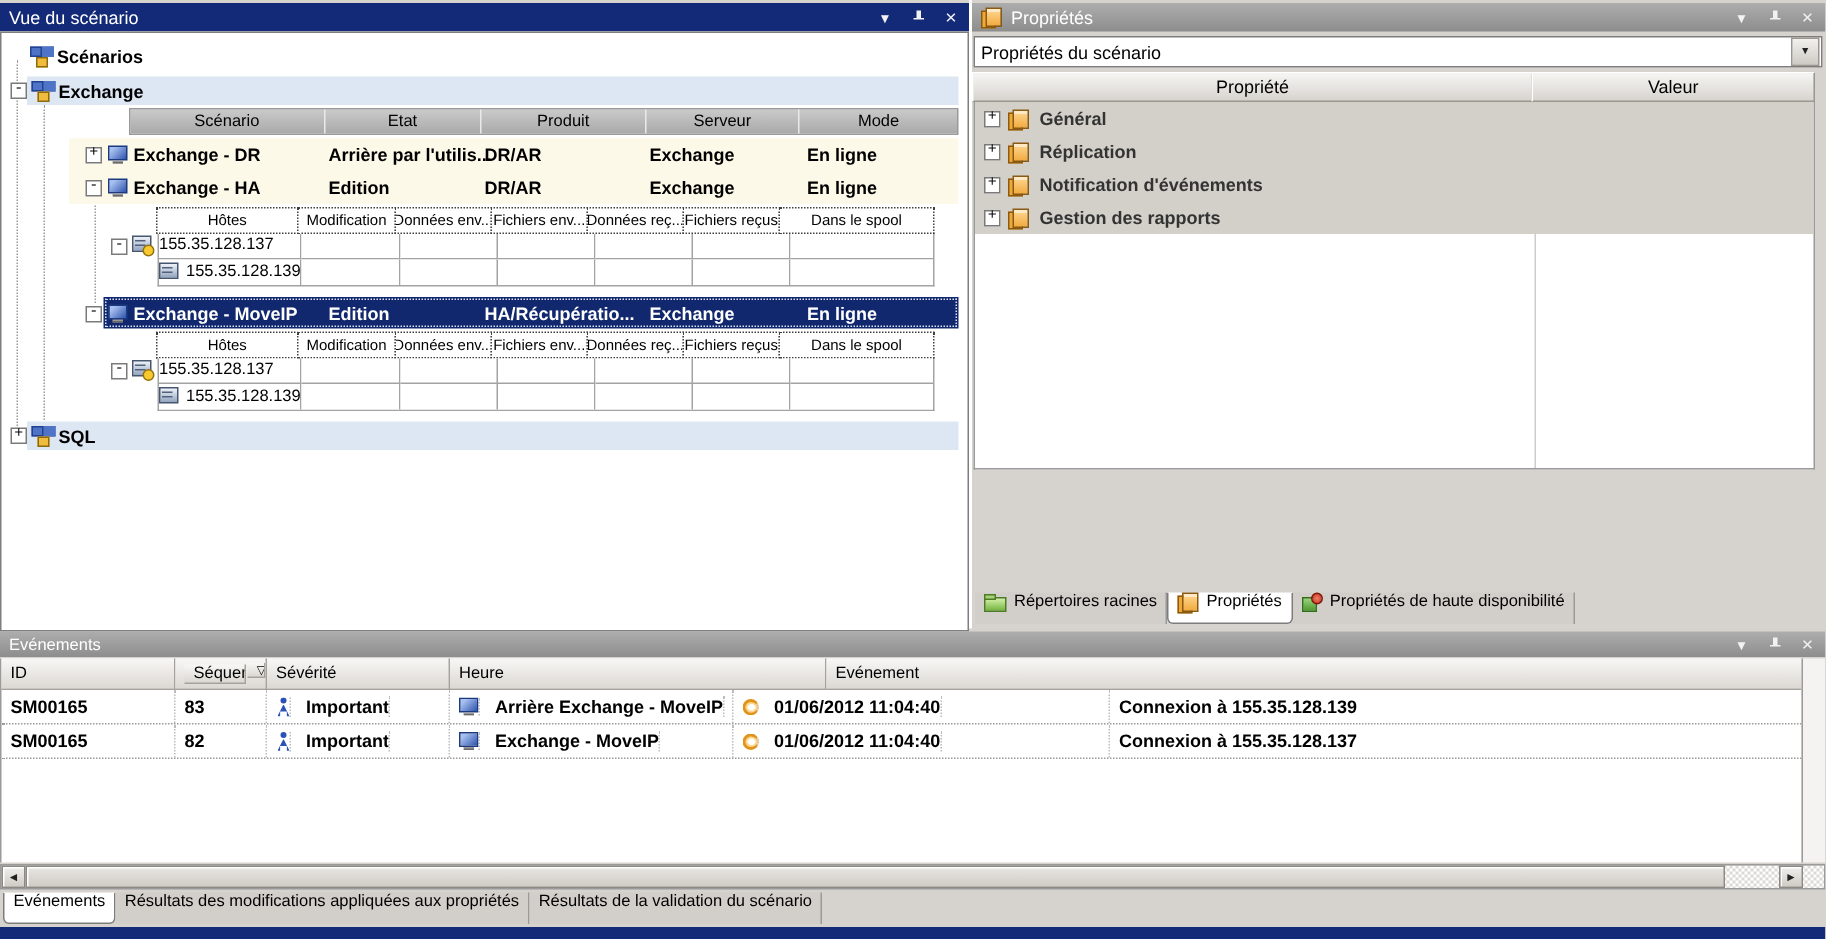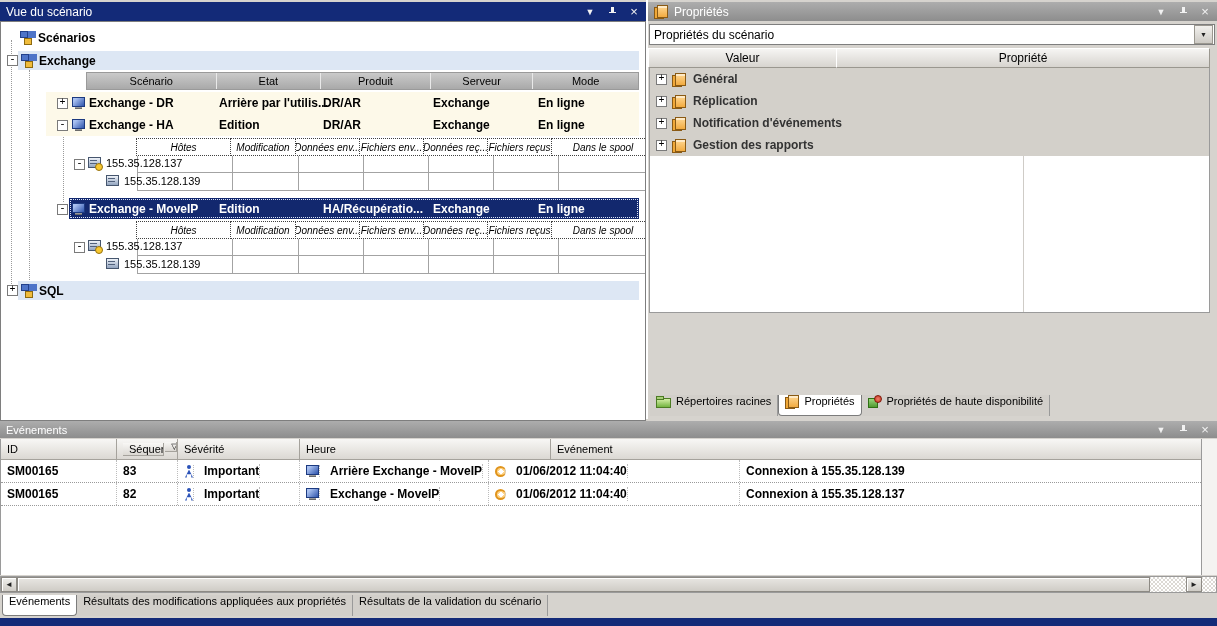--- a/index.html
+++ b/index.html
@@ -46,21 +46,21 @@
   .scen-body{position:absolute;left:0;top:19px;width:646px;height:400px;background:#fff;border:1px solid #7e7e7e;box-sizing:border-box;overflow:hidden;}
   .trow{position:absolute;height:19px;display:flex;align-items:center;font-weight:bold;font-size:12px;}
   .grp-bg{position:absolute;left:17px;width:621px;height:19px;background:#dde7f4;}
   .shead{position:absolute;left:85px;top:50px;width:553px;height:18px;display:flex;border:1px solid #9a9a9a;box-sizing:border-box;background:linear-gradient(#cacaca,#a9a9a9);}
   .shead span{display:flex;align-items:center;justify-content:center;font-size:11px;border-right:1px solid #e9e9e9;box-sizing:border-box;height:100%;}
   .srow{position:absolute;left:45px;width:593px;height:22px;font-weight:bold;font-size:12px;}
   .srow .bg{position:absolute;left:0;top:0;right:0;bottom:0;background:#fdf9e9;}
   .srow.sel .bg{left:23px;background:#12286e;outline:1px dotted #dce4f8;outline-offset:-2px;}
   .srow span.cell{position:absolute;top:4px;white-space:nowrap;z-index:2;}
   .srow.sel span.cell{color:#fff;}
-  .htable{position:absolute;left:136px;width:518px;font-style:italic;}
+  .htable{position:absolute;left:104px;width:518px;}
   .hhead{display:flex;height:18px;box-sizing:border-box;}
   .hhead span{box-sizing:border-box;height:100%;display:flex;align-items:center;justify-content:center;font-size:10px;border:1px dotted #404040;margin-left:-1px;background:#fff;white-space:nowrap;overflow:hidden;}
   .hgrid{border:1px solid #a3a3a3;border-top:none;}
   .hrow{display:flex;height:17px;}
   .hrow span{box-sizing:border-box;height:100%;border-right:1px solid #a3a3a3;background:#fff;}
   .hrow span:last-child{border-right:none;}
   .hrow.first span{border-bottom:1px solid #a3a3a3;}
   .hc0{width:95px;}.hc1{width:66px;}.hc2{width:65px;}.hc3{width:65px;}.hc4{width:65px;}.hc5{width:65px;}.hc6{width:97px;flex:1;}
   .hostname{position:absolute;height:16px;display:flex;align-items:flex-start;gap:3px;font-size:11px;z-index:2;white-space:nowrap;}
   
@@ -274,22 +274,22 @@
             <span class="pin"></span>
           </span>
         <span class="tb close">×</span>
       </span>
     </div>
     <div class="combo">
       <span class="val">Propriétés du scénario</span>
       <span class="btn">▼</span>
     </div>
     <div class="pcols">
+      <span style="width:374px;">Propriété</span>
       <span style="flex:1;">Valeur</span>
-      <span style="width:374px;">Propriété</span>
     </div>
     <div class="pgrid">
       <div class="divider"></div>
       <div class="prow" style="top:0;">
         <span class="expbox">+</span>
         <span class="ic ic-pages"></span>
         <span class="plabel">Général</span>
       </div>
       <div class="prow" style="top:22px;">
         <span class="expbox">+</span>

